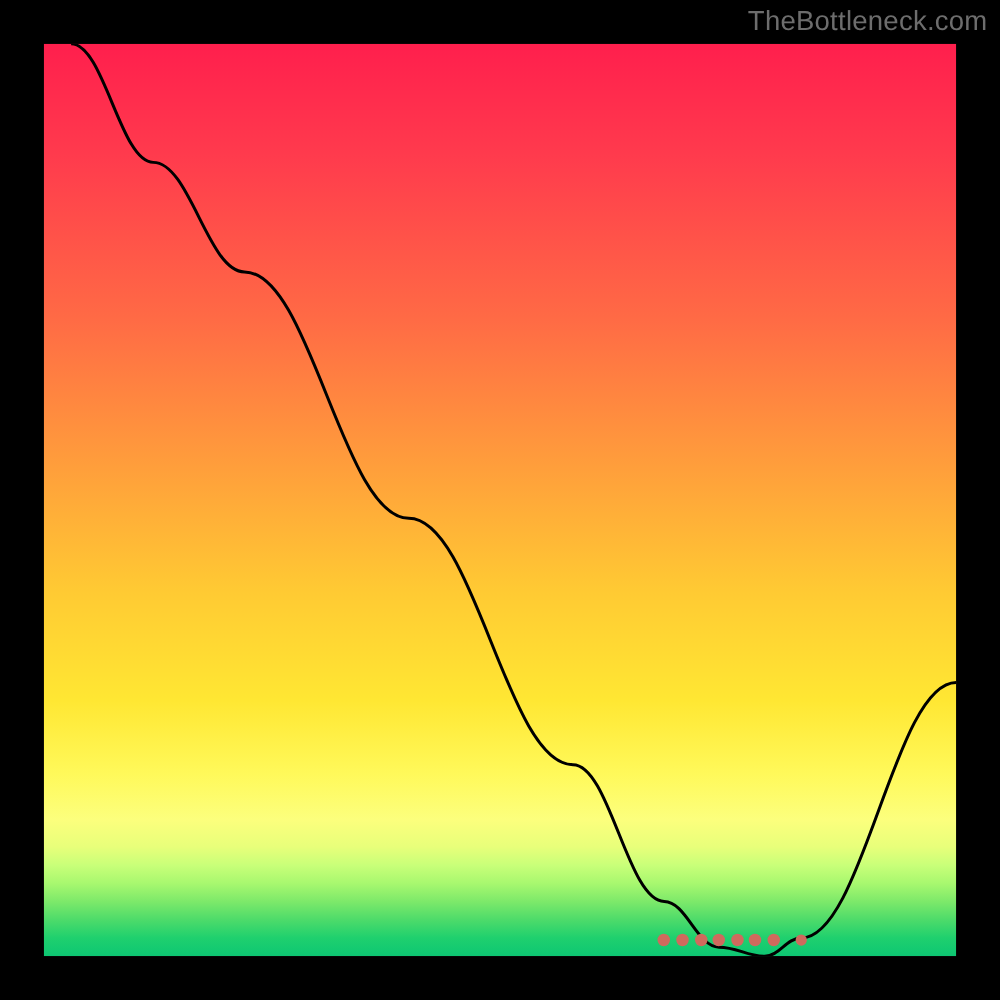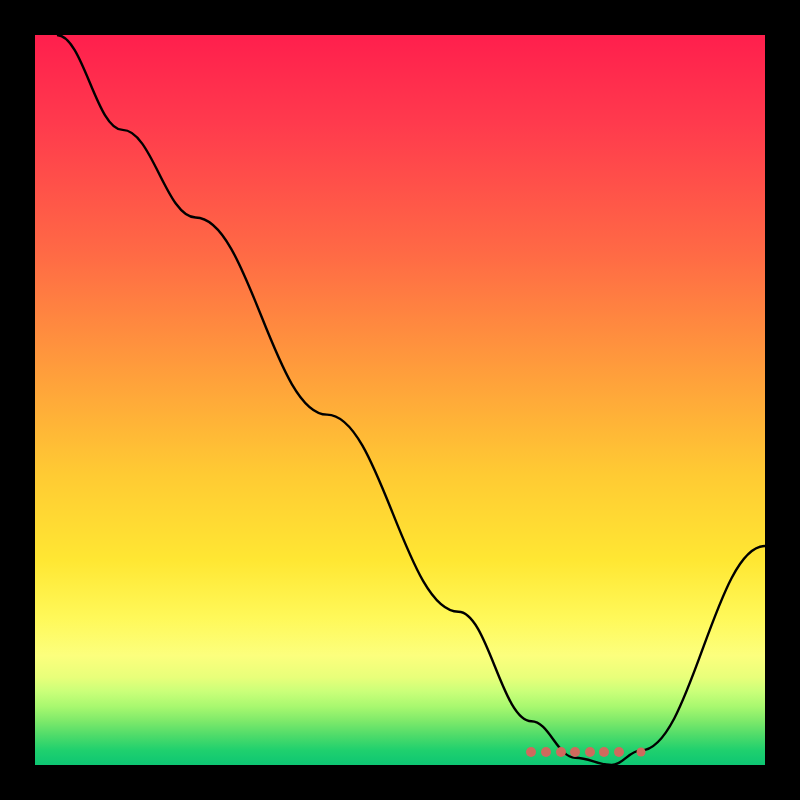--- a/index.html
+++ b/index.html
@@ -80,20 +80,21 @@
   .dot-end {
     width: 9px;
     height: 9px;
   }
 </style>
 </head>
 <body>
 
 <div class="frame">
 
+  <div class="attribution">TheBottleneck.com</div>
 
   <div class="plot">
     <div class="gradient"></div>
 
     <svg class="curve" viewBox="0 0 730 730" preserveAspectRatio="none">
       <path id="curve-path" d="M 21.9 0.0 C 48.2 0.0, 61.3 94.9, 87.6 94.9 C 116.8 94.9, 131.4 182.5, 160.6 182.5 C 213.2 182.5, 239.4 379.6, 292.0 379.6 C 344.6 379.6, 370.8 576.7, 423.4 576.7 C 452.6 576.7, 467.2 686.2, 496.4 686.2 C 513.9 686.2, 522.7 722.7, 540.2 722.7 C 554.8 722.7, 562.1 730.0, 576.7 730.0 C 588.4 730.0, 594.2 715.4, 605.9 715.4 C 655.5 715.4, 680.4 511.0, 730.0 511.0" fill="none" stroke="#000" stroke-width="2.4"></path>
     </svg>
 
     <div class="dots" id="dots">
         <div class="dot" style="left: 496.4px; top: 716.86px;"></div>

